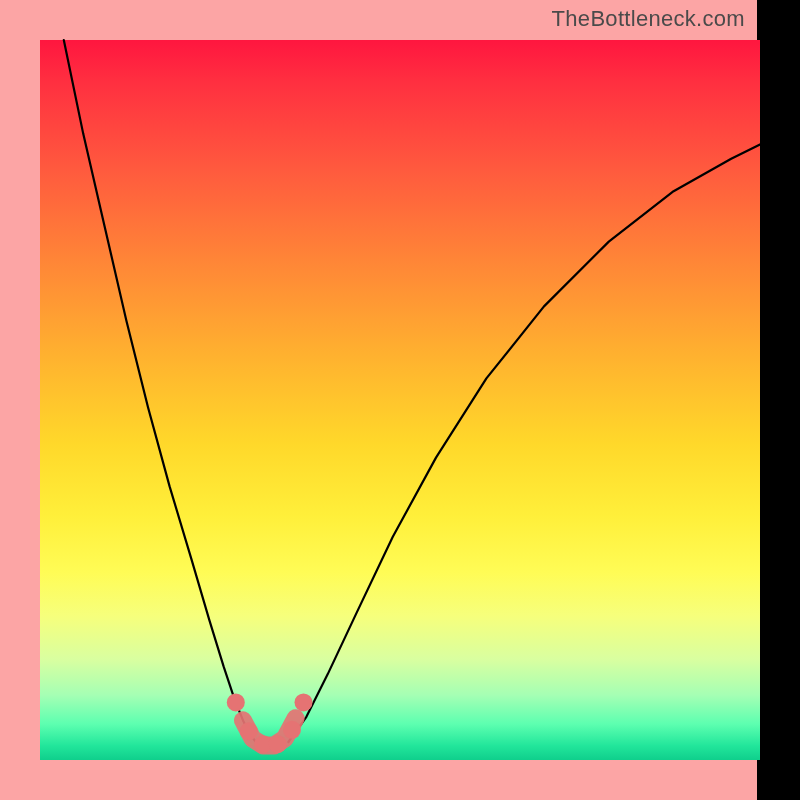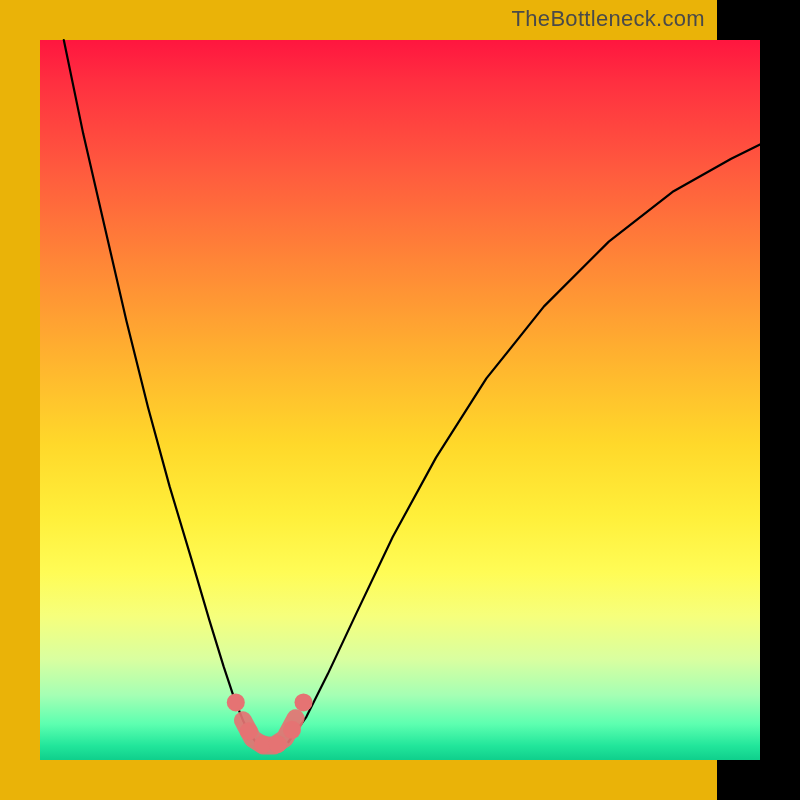--- a/index.html
+++ b/index.html
@@ -8,21 +8,22 @@
     width: 800px;
     height: 800px;
     overflow: hidden;
     background: #000;
     font-family: -apple-system, BlinkMacSystemFont, "Segoe UI", Arial, sans-serif;
   }
   .frame {
     position: relative;
     width: 717px;
     height: 800px;
-    background: #eab308;
+    background: #fca5a5;
+    padding-left: 40px;
   }
   .plot-area {
     position: absolute;
     left: 40px;
     top: 40px;
     width: 720px;
     height: 720px;
     background: linear-gradient(
       to bottom,
       #ff163f 0%,

